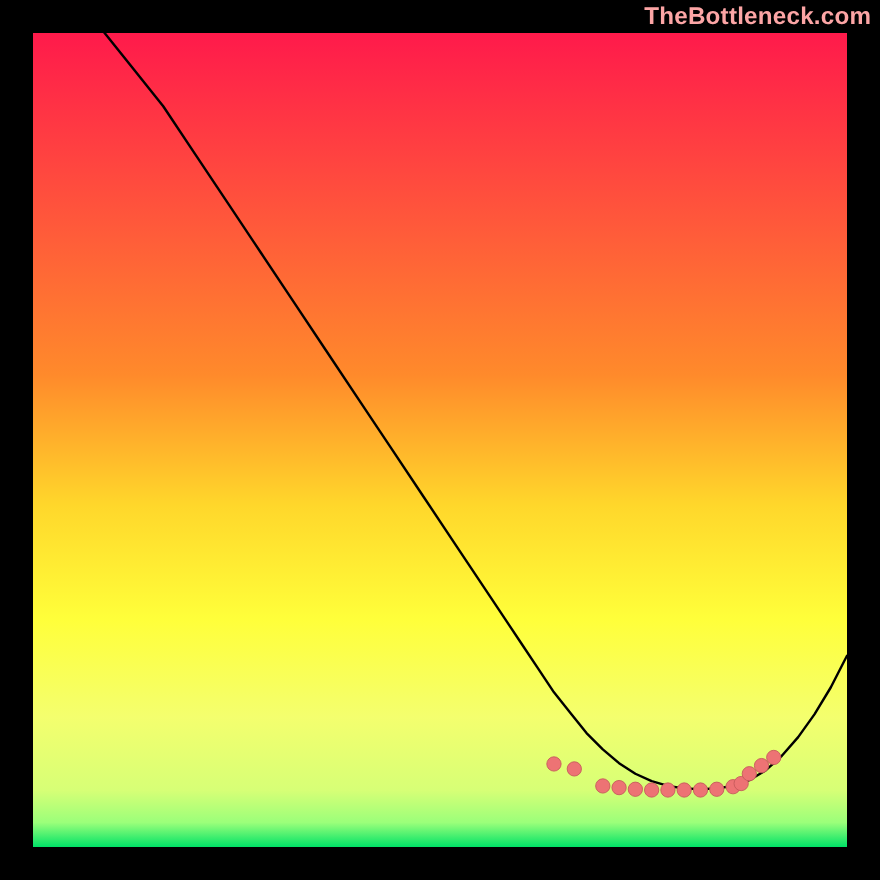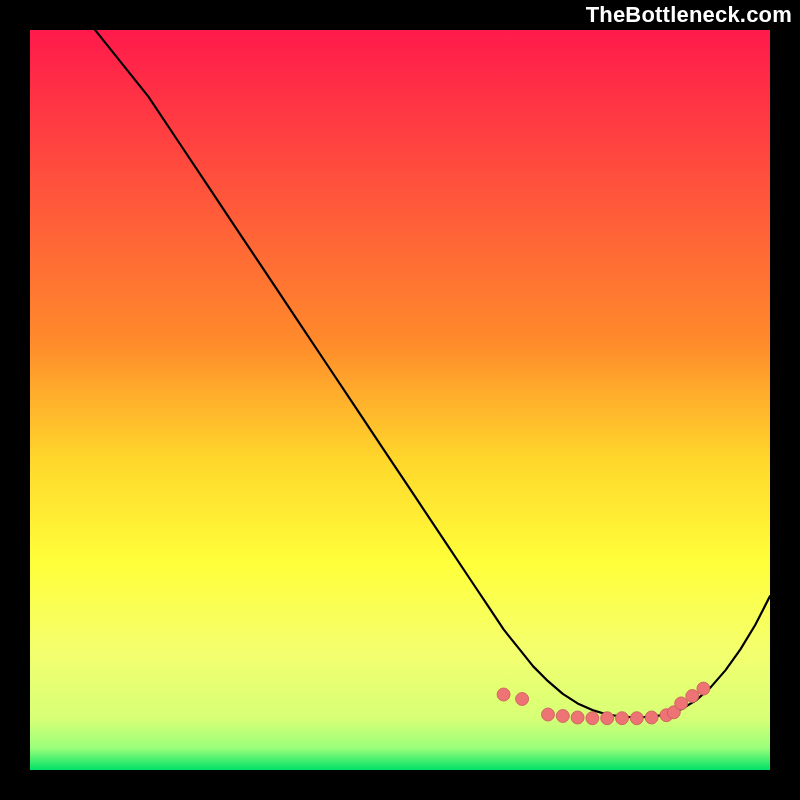--- a/index.html
+++ b/index.html
@@ -10,21 +10,21 @@
     height: 800px;
     background: #000;
   }
   .watermark {
     position: absolute;
     top: 2px;
     right: 8px;
     font-family: Arial, Helvetica, sans-serif;
     font-size: 22px;
     font-weight: 600;
-    color: #ffffff;
+    color: #fca5a5;
     letter-spacing: 0.2px;
     z-index: 10;
   }
   .plot-wrap {
     position: absolute;
     left: 30px;
     top: 30px;
     width: 740px;
     height: 740px;
   }

